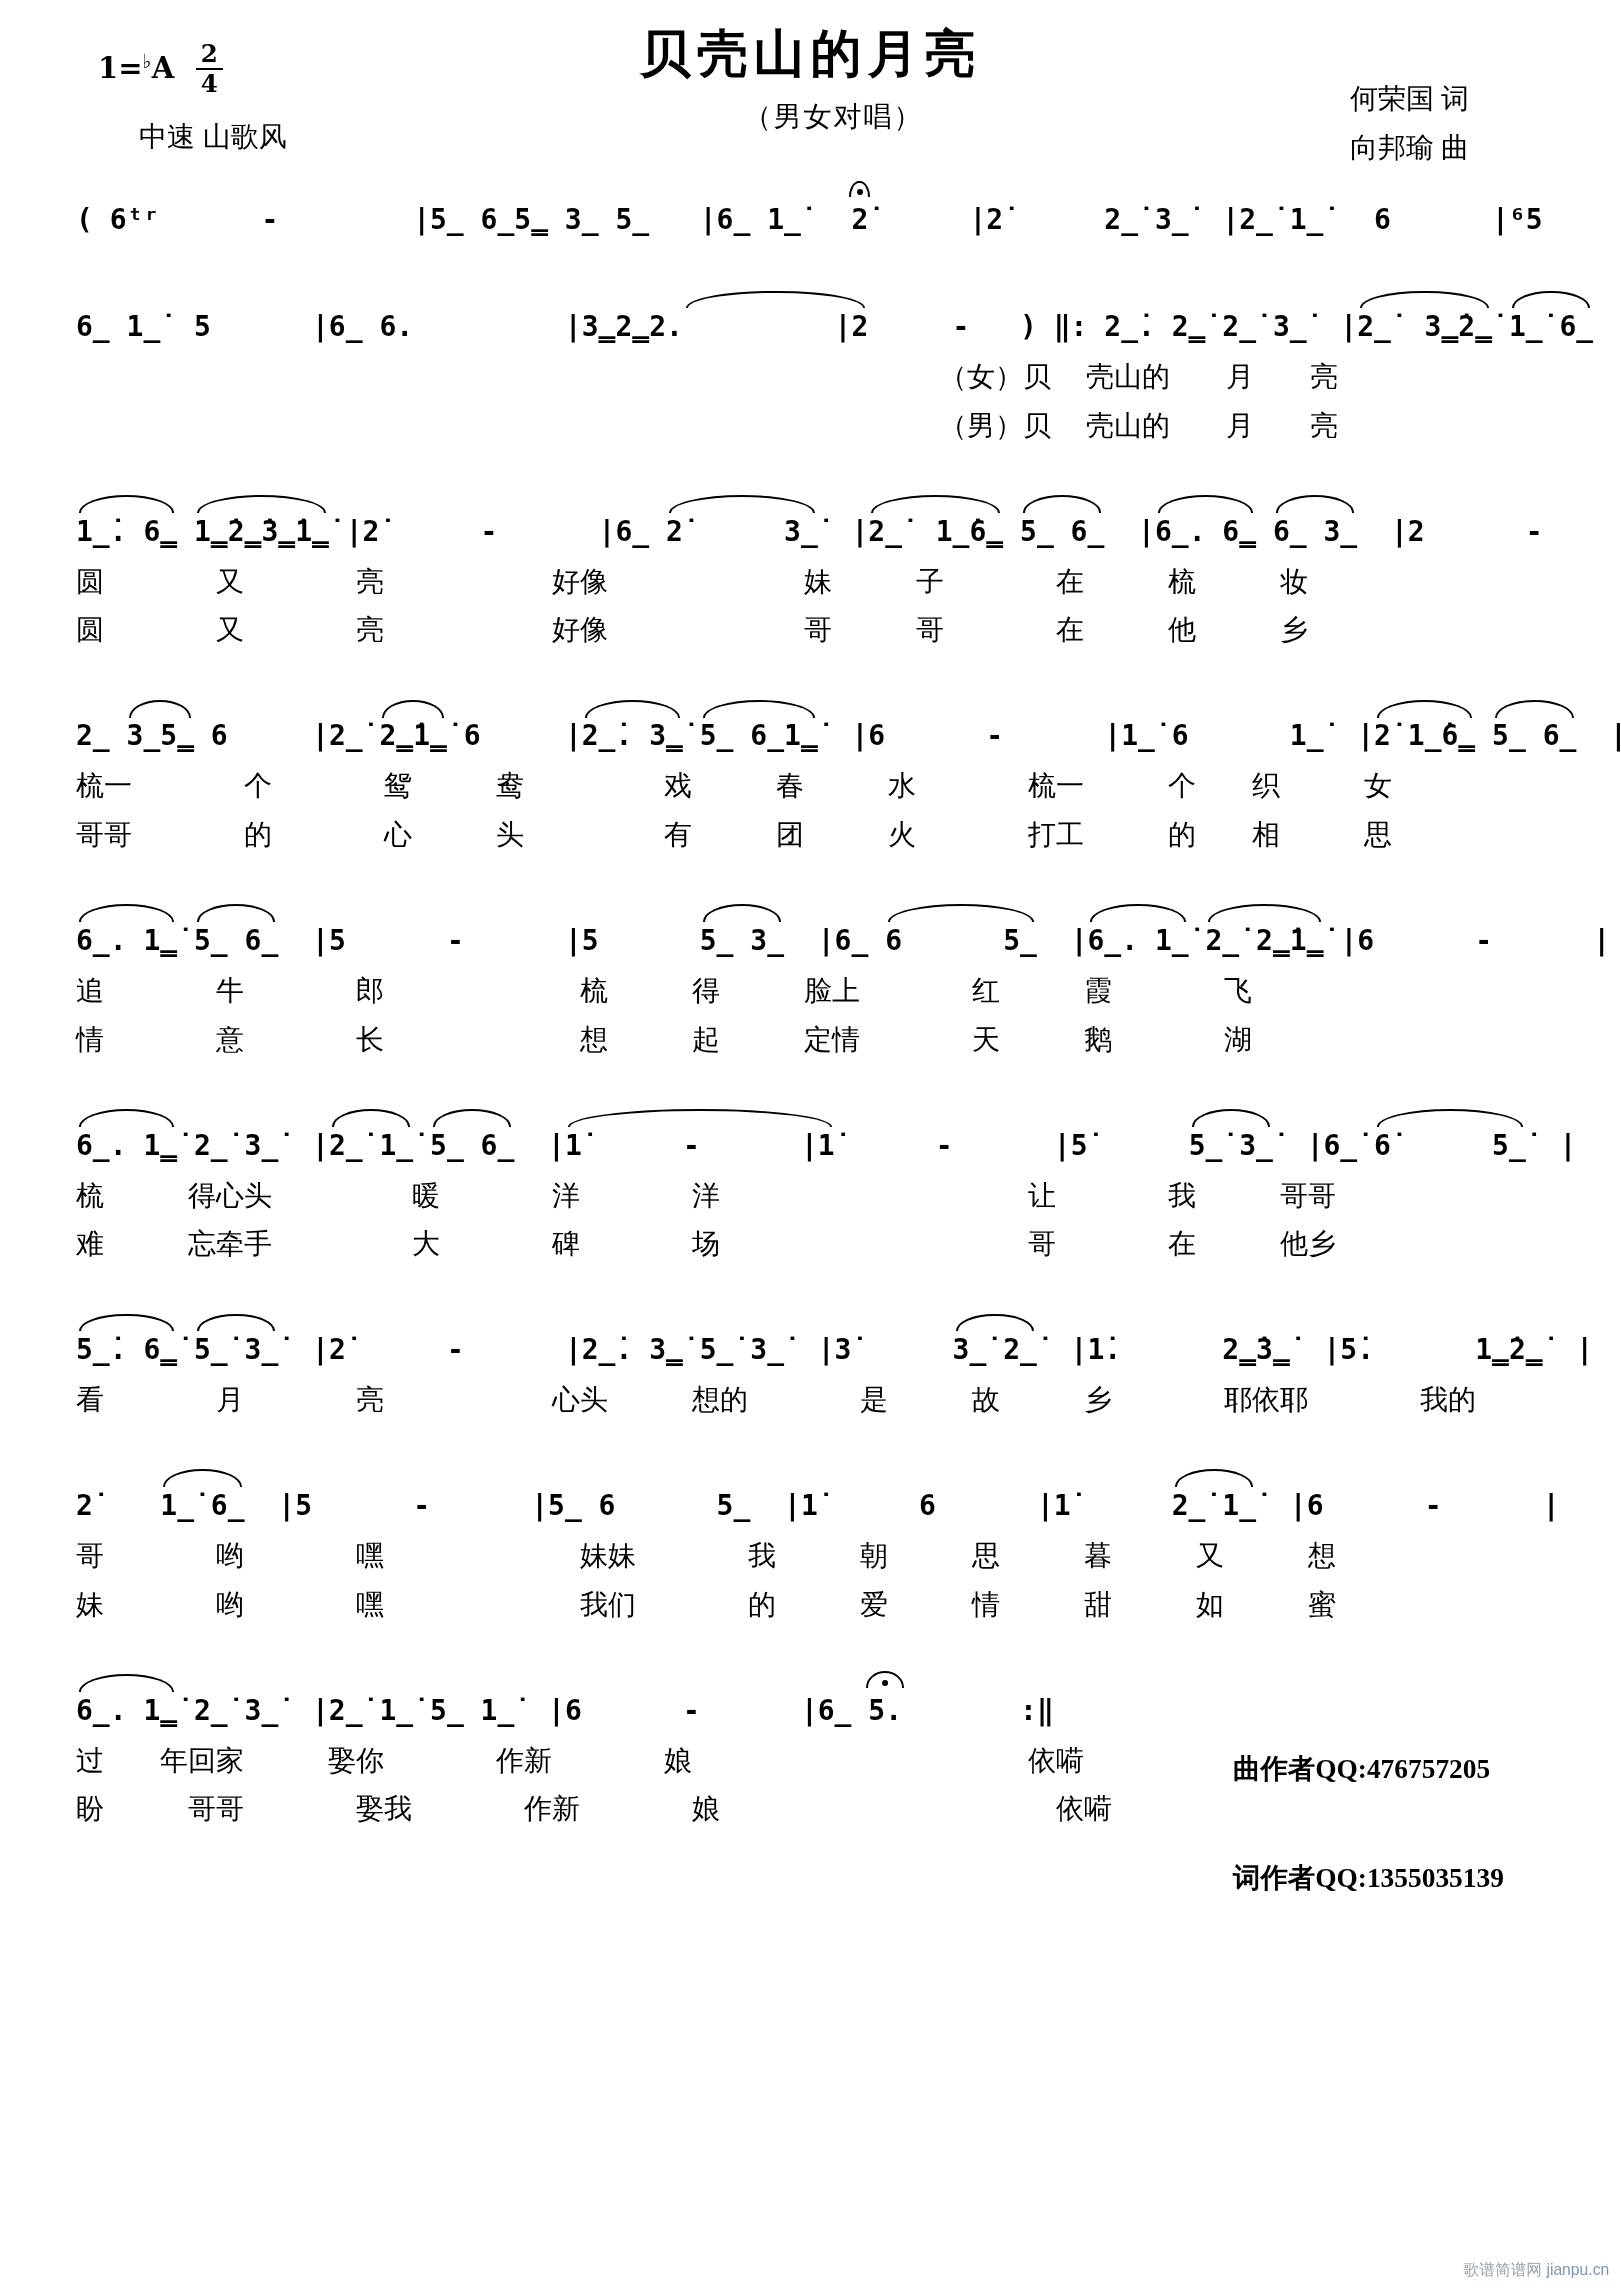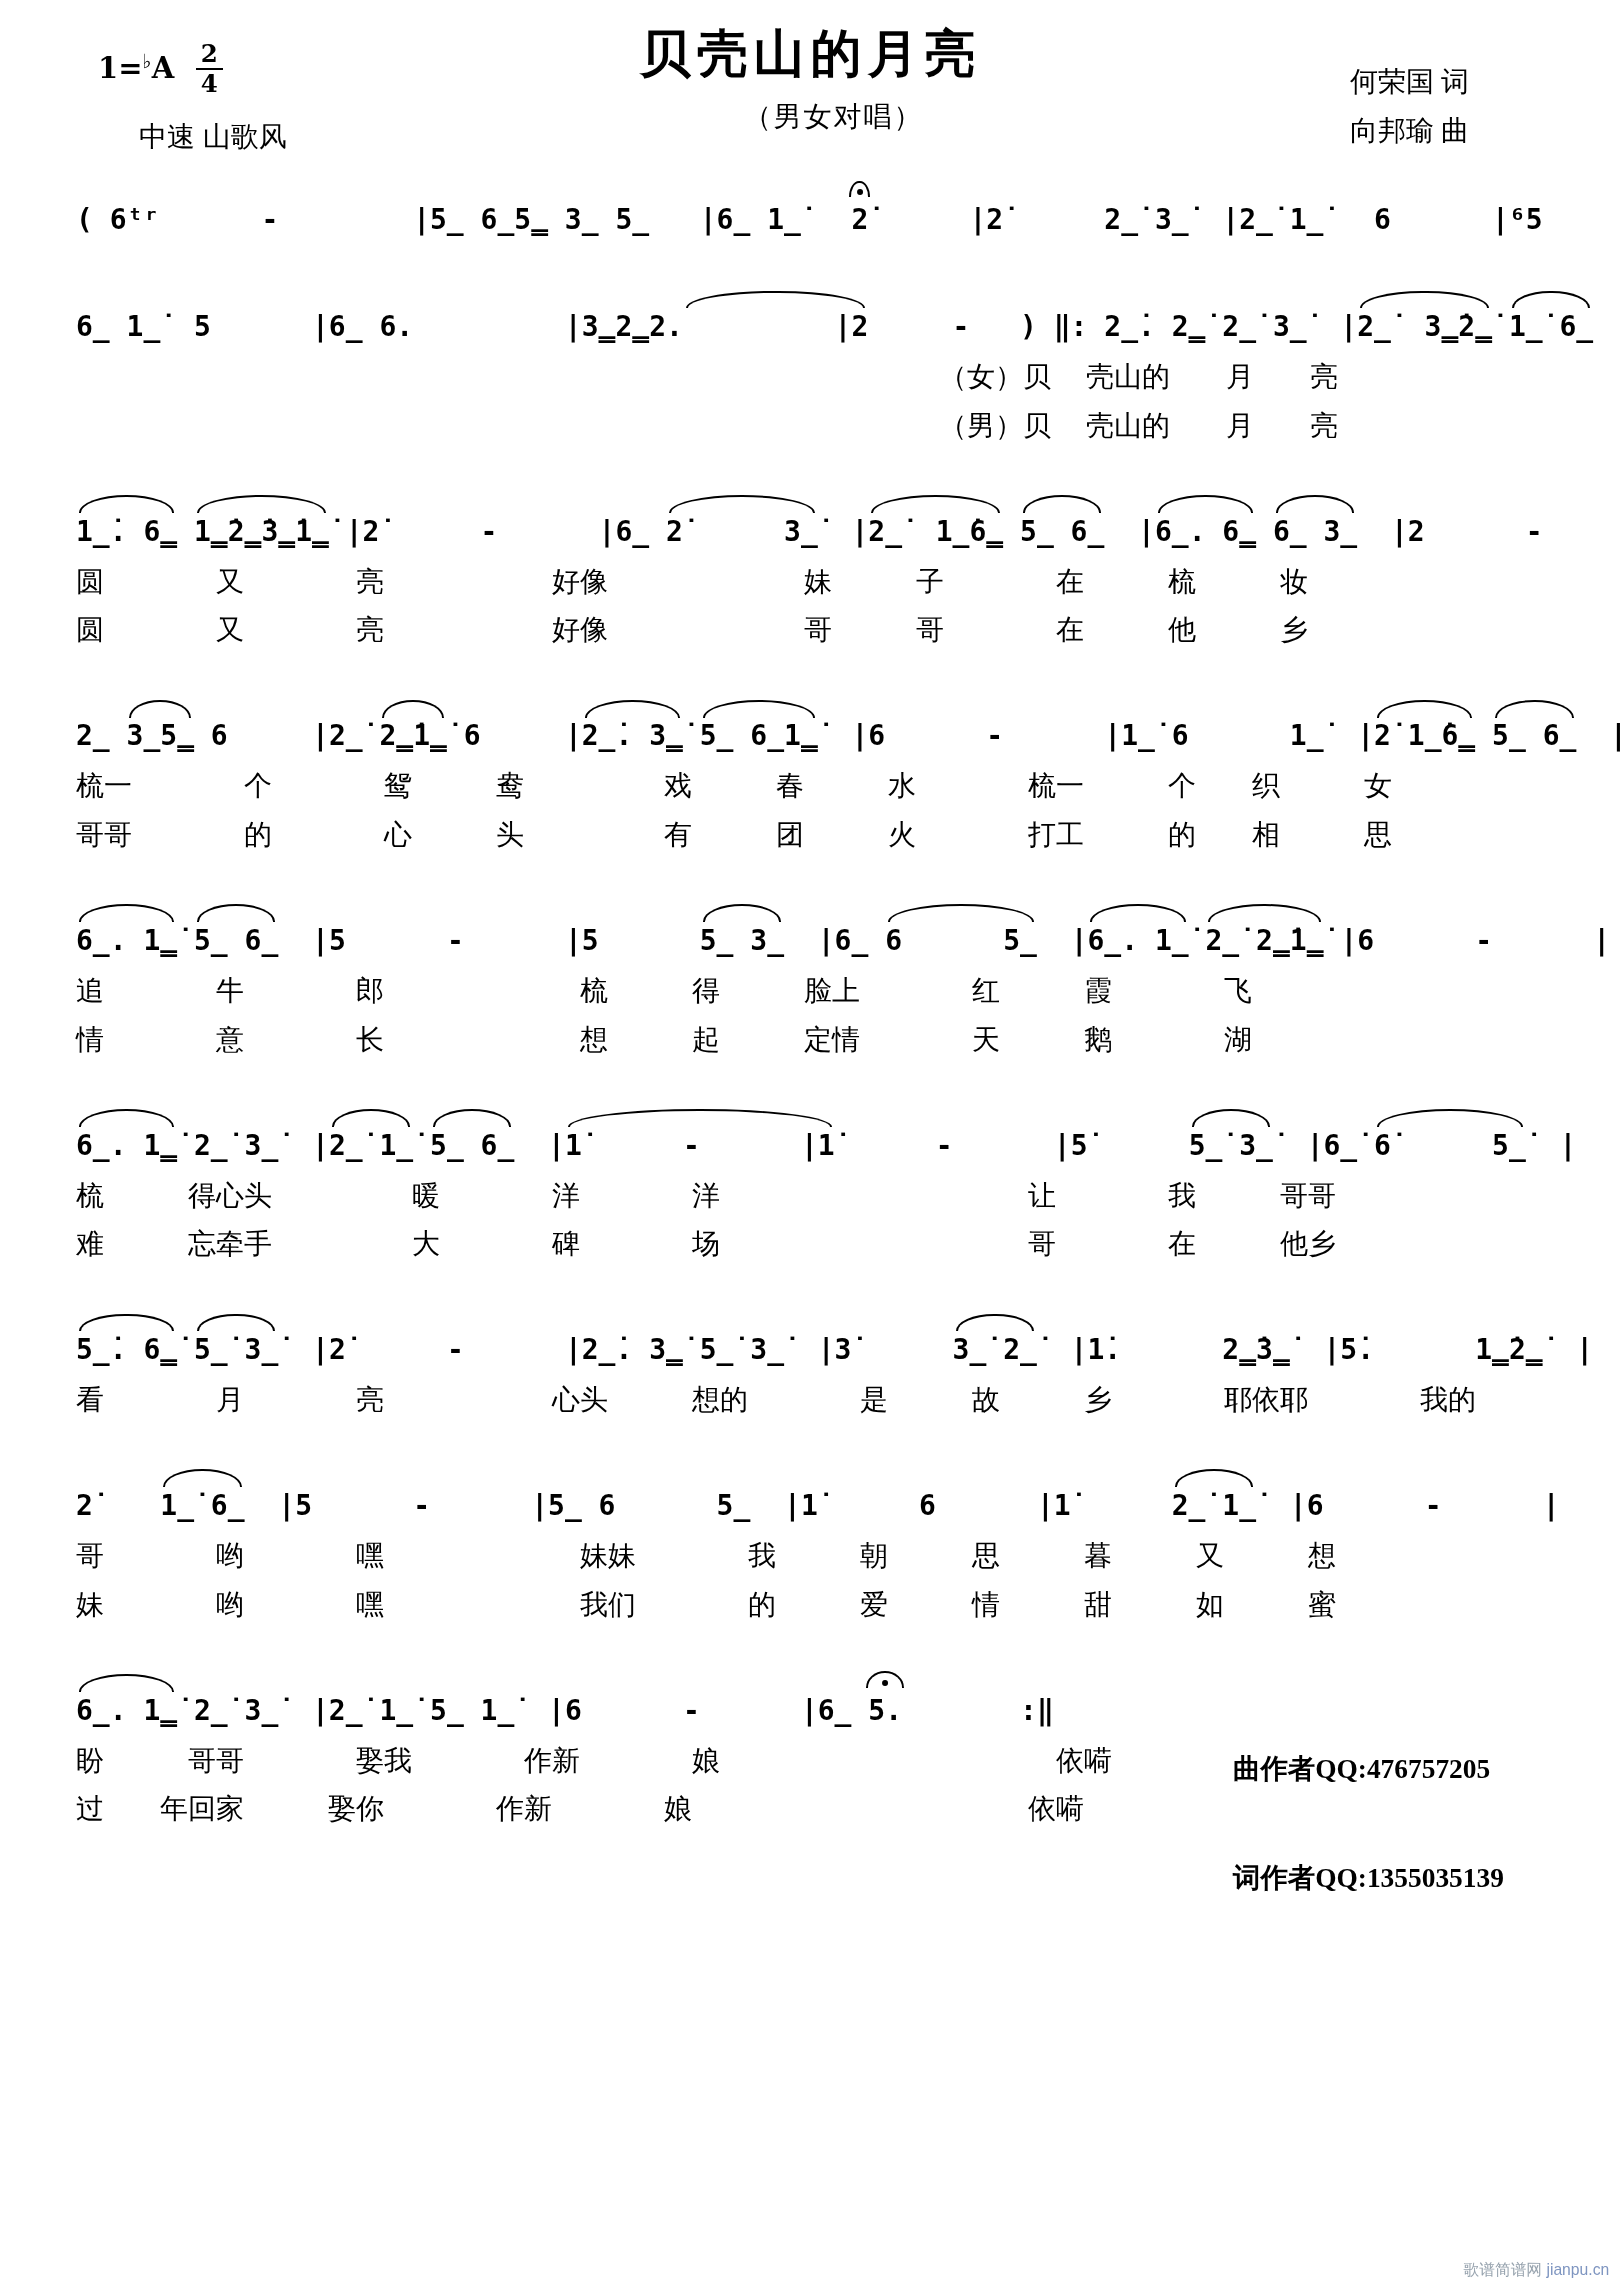--- a/index.html
+++ b/index.html
@@ -15,21 +15,21 @@
   
   .key-block{position:absolute;left:98px;top:41px;font-size:29px;font-weight:bold;font-family:"DejaVu Serif","Liberation Serif",serif;}
   .key-main sup{font-size:19.6px;vertical-align:9.8px;}
   .ts{display:inline-block;text-align:center;vertical-align:-13.7px;margin-left:21.6px;font-size:24.5px;line-height:1.05;font-weight:bold;}
   .ts-top{display:block;border-bottom:2.5px solid #000;padding:0 4.9px 1px;}
   .ts-bot{display:block;padding-top:1px;}
   .tempo{margin-top:21.6px;margin-left:41px;font-size:28px;font-weight:normal;font-family:"Liberation Sans",sans-serif;white-space:pre;}
   .title-block{position:absolute;left:0;right:0;top:19.6px;text-align:center;}
   .title-block h1{margin:0;font-size:51px;font-weight:bold;letter-spacing:5.9px;font-family:"Liberation Serif",serif;}
   .subtitle{margin-top:9.8px;font-size:28px;letter-spacing:2px;padding-left:46px;}
-  .credits{position:absolute;right:152px;top:57px;font-size:28px;line-height:1.75;text-align:right;font-family:"Liberation Serif",serif;}
+  .credits{position:absolute;right:152px;top:74px;font-size:28px;line-height:1.75;text-align:right;font-family:"Liberation Serif",serif;}
   
   .score{position:absolute;top:169px;left:76px;right:29px;}
   .music-line{
     font-family:"DejaVu Sans Mono",monospace;
     font-size:28px;font-weight:bold;
     white-space:pre;
     padding-top:35px;
     margin-top:41px;
     line-height:1.12;
   }
@@ -100,22 +100,22 @@
       <div class="lyric-line">情　　　　意　　　　长　　　　　　　想　　　起　　　定情　　　　天　　　鹅　　　　湖</div>
       <div class="music-line"><span class="arc">6̲. 1̳̇</span> 2̲̇ 3̲̇  |<span class="arc">2̲̇ 1̲̇</span> <span class="arc">5̲ 6̲</span>  |<span class="arc">1̇      -      |1̇</span>      -      |5̇      <span class="arc">5̲̇ 3̲̇</span>  |6̲̇ <span class="arc">6̇      5̲̇</span>  |</div>
       <div class="lyric-line">梳　　　得心头　　　　　暖　　　　洋　　　　洋　　　　　　　　　　　让　　　　我　　　哥哥</div>
       <div class="lyric-line">难　　　忘牵手　　　　　大　　　　碑　　　　场　　　　　　　　　　　哥　　　　在　　　他乡</div>
       <div class="music-line"><span class="arc">5̲̇. 6̳̇</span> <span class="arc">5̲̇ 3̲̇</span>  |2̇      -      |2̲̇. 3̳̇ 5̲̇ 3̲̇  |3̇      <span class="arc">3̲̇ 2̲̇</span>  |1̇.      2̳̇3̳̇  |5̇.      1̳̇2̳̇  |</div>
       <div class="lyric-line">看　　　　月　　　　亮　　　　　　心头　　　想的　　　　是　　　故　　　乡　　　　耶依耶　　　　我的</div>
       <div class="music-line">2̇    <span class="arc">1̲̇ 6̲</span>  |5      -      |5̲ 6      5̲  |1̇      6      |1̇      <span class="arc">2̲̇ 1̲̇</span>  |6      -      |</div>
       <div class="lyric-line">哥　　　　哟　　　　嘿　　　　　　　妹妹　　　　我　　　朝　　　思　　　暮　　　又　　　想</div>
       <div class="lyric-line">妹　　　　哟　　　　嘿　　　　　　　我们　　　　的　　　爱　　　情　　　甜　　　如　　　蜜</div>
       <div class="music-line"><span class="arc">6̲. 1̳̇</span> 2̲̇ 3̲̇  |2̲̇ 1̲̇ 5̲ 1̲̇  |6      -      |6̲ <span class="fermata">5.</span>       :‖</div>
+      <div class="lyric-line">过　　年回家　　　娶你　　　　作新　　　　娘　　　　　　　　　　　　依嗬</div>
       <div class="lyric-line">盼　　　哥哥　　　　娶我　　　　作新　　　　娘　　　　　　　　　　　　依嗬</div>
-      <div class="lyric-line">过　　年回家　　　娶你　　　　作新　　　　娘　　　　　　　　　　　　依嗬</div>
     </div>
 
   <div class="qq qq1">曲作者QQ:476757205</div>
   <div class="qq qq2">词作者QQ:1355035139</div>
 
   <div class="watermark">
     <span>歌谱简谱网</span>
     <span class="wm-url">jianpu.cn</span>
   </div>
 

